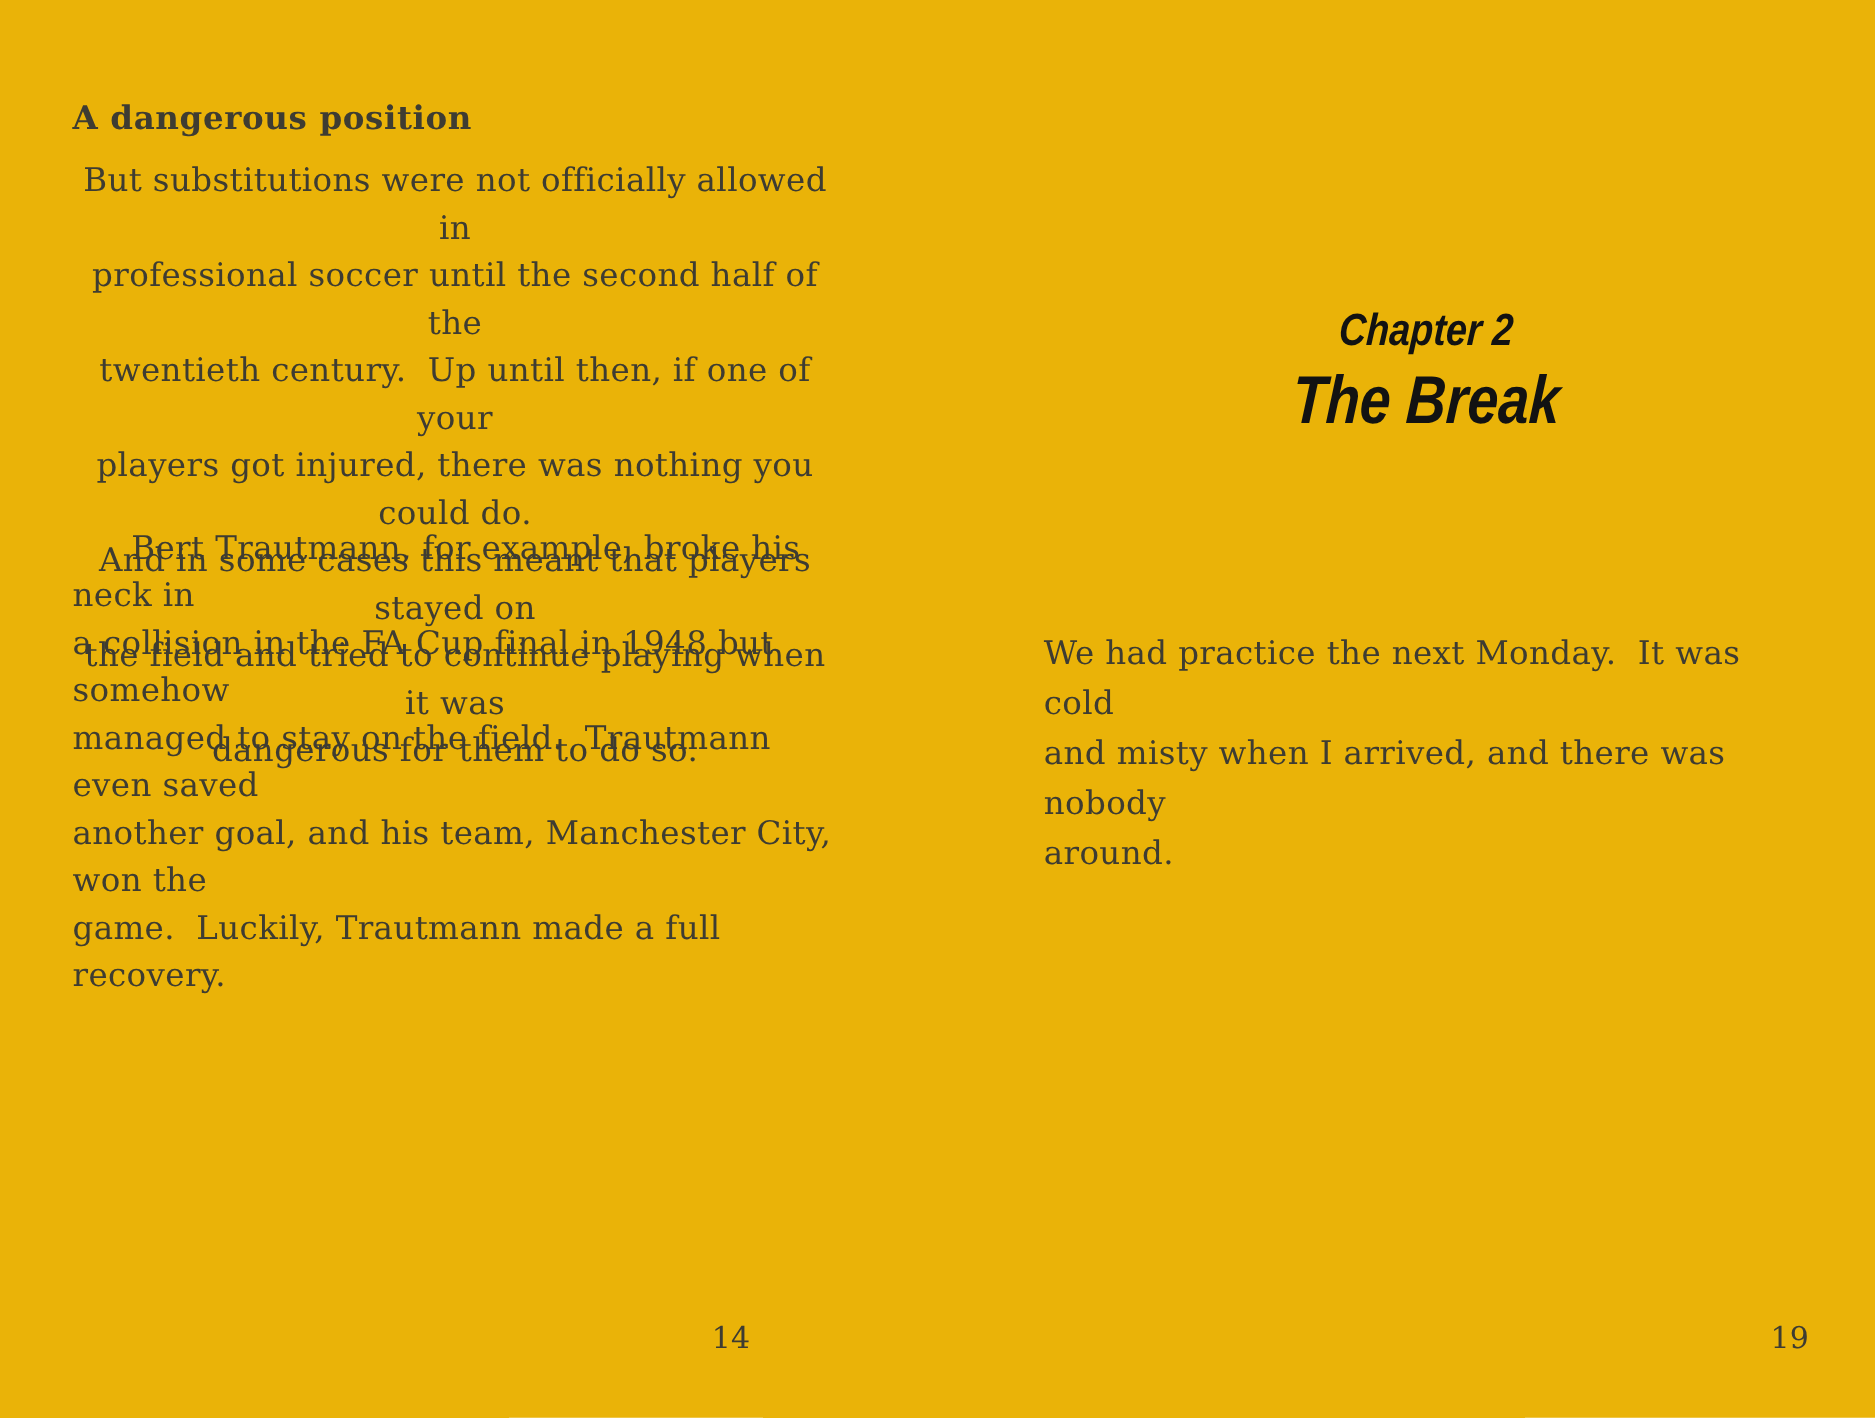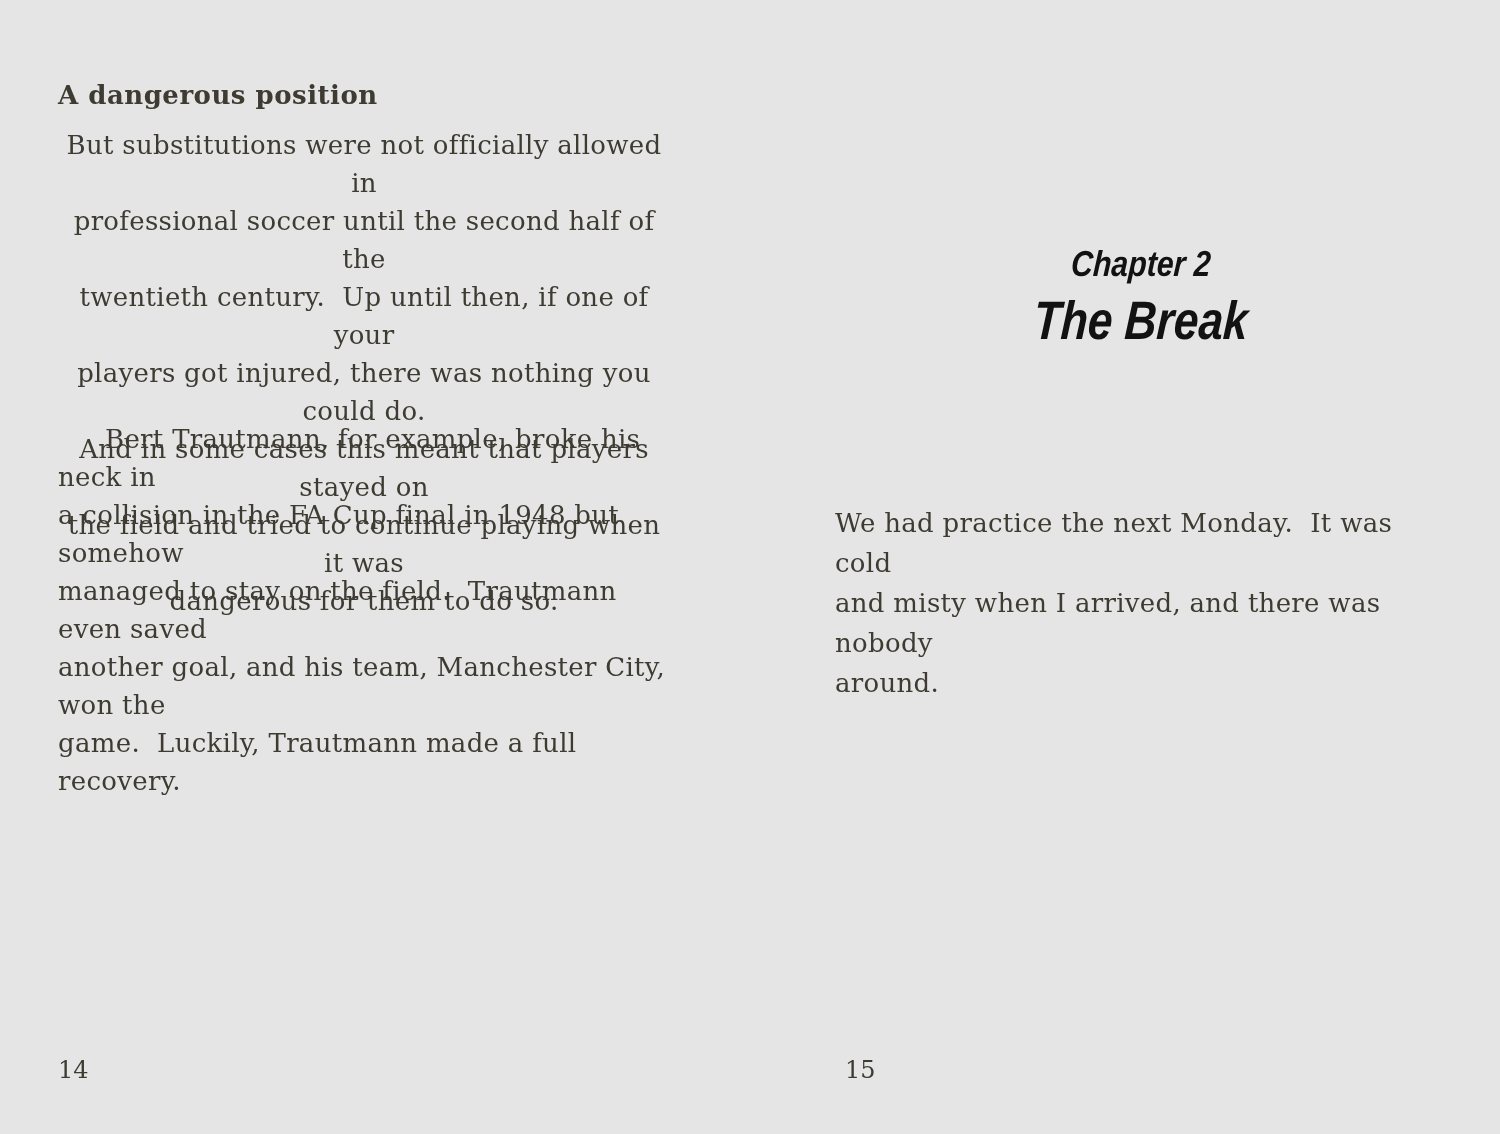--- a/index.html
+++ b/index.html
@@ -1,20 +1,20 @@
 <!DOCTYPE html>
 <html><head>
 <meta charset="utf-8">
 <style>
   html, body { margin: 0; padding: 0; }
   .spread {
     position: relative;
     width: 1500px;
     height: 1134px;
-    background: #e5e5e5;
+    background: #eab308;
     font-family: "DejaVu Serif", serif;
     color: #3E3C32;
     overflow: hidden;
   }
   .page { position: absolute; top: 0; height: 100%; }
   .page-left  { left: 58px;  width: 612px; }
   .page-right { left: 835px; width: 612px; }
 
   .section-heading {
     position: absolute;
@@ -68,21 +68,21 @@
     transform: scaleX(0.82) skewX(-4deg);
     transform-origin: center;
     letter-spacing: 0px;
   }
 
   .page-number {
     position: absolute;
     bottom: 50px;
     left: 0;
     width: 100%;
-    text-align: left;
+    text-align: right;
     font-size: 24px;
   }
   .page-left .page-number { padding-right: 70px; box-sizing: border-box; }
   .page-right .page-number { padding-left: 10px; box-sizing: border-box; }
 </style>
 </head>
 <body>
 
 <div class="spread">
 
@@ -112,16 +112,16 @@
       <div class="chapter-title">The Break</div>
     </div>
 
     <p class="para para-0">We had practice the next Monday.  It was cold
 and misty when I arrived, and there was nobody
 around.</p>
 
 
 
 
-    <div class="page-number">15</div>
+    <div class="page-number">19</div>
   </div>
 
 </div>
 
 </body></html>

